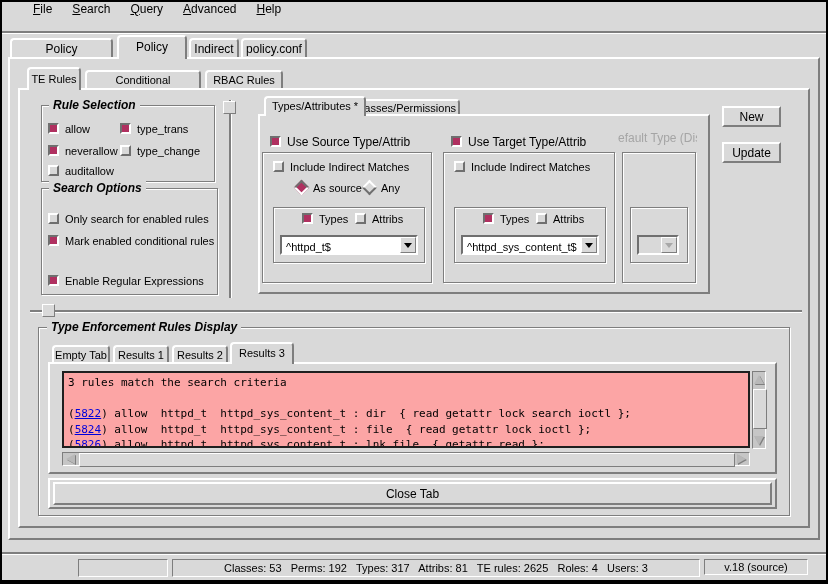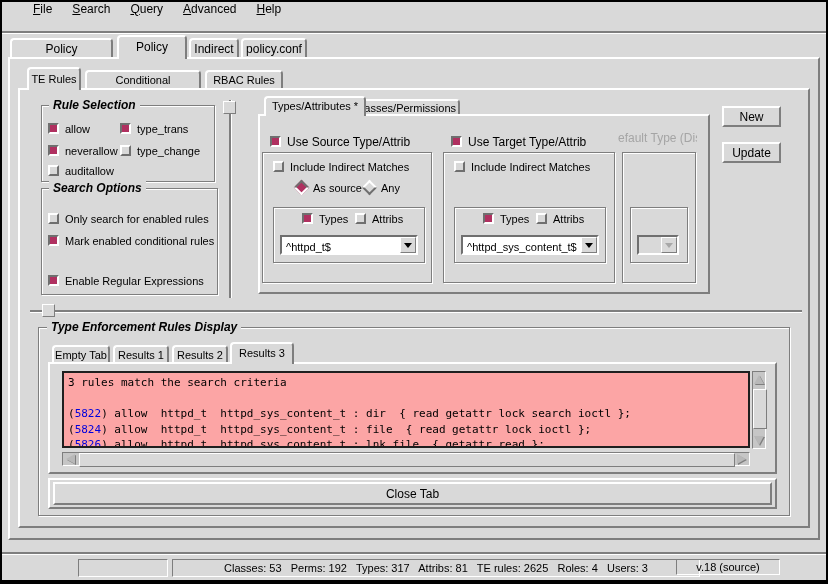--- a/index.html
+++ b/index.html
@@ -36,21 +36,21 @@
   .tri-dn.dis { border-top-color:#a8a8a8; }
   .sb { background:#c6c6c6; border:1px solid; border-color:#7e7e7e #ffffff #ffffff #7e7e7e; }
   .sb .thumb { position:absolute; background:#d9d9d9; border:1px solid; border-color:#ffffff #7e7e7e #7e7e7e #ffffff; }
   .arr { position:absolute; display:flex; align-items:center; justify-content:center; }
   .tu { width:0;height:0;border-left:5px solid transparent;border-right:5px solid transparent;border-bottom:9px solid #b8b8b8; filter:drop-shadow(1px 1px 0 #7e7e7e); }
   .td { width:0;height:0;border-left:5px solid transparent;border-right:5px solid transparent;border-top:9px solid #b8b8b8; filter:drop-shadow(1px 1px 0 #7e7e7e); }
   .tl2 { width:0;height:0;border-top:5px solid transparent;border-bottom:5px solid transparent;border-right:9px solid #b8b8b8; filter:drop-shadow(1px 1px 0 #7e7e7e); }
   .tr2 { width:0;height:0;border-top:5px solid transparent;border-bottom:5px solid transparent;border-left:9px solid #b8b8b8; filter:drop-shadow(1px 1px 0 #7e7e7e); }
   .txt { background:#fca5a5; border:2px solid #1f1f1f; font-family:"DejaVu Sans Mono", monospace; font-size:11px; overflow:hidden; }
   .tl { white-space:pre; height:15.5px; line-height:15.5px; padding-left:4px; }
-  .rid { color:#0000dd; cursor:pointer; }
+  .rid { color:#0000dd; text-decoration:underline; cursor:pointer; }
   .menuitem { white-space:nowrap; cursor:default; }
   .menuitem u { text-decoration:underline; }
   .statuspanel { border:1px solid; border-color:#7e7e7e #ffffff #ffffff #7e7e7e; display:flex; align-items:center; justify-content:center; font-size:11px; white-space:pre; overflow:hidden; }
 </style>
 </head>
 <body>
 
 <div id="win">
 
   <div class="abs" style="left:2px;top:2px;width:824px;height:29px;z-index:1;display:flex;gap:20px;padding-left:31px">
@@ -235,16 +235,16 @@
   </div>
 
   <div class="abs raised" style="left:48px;top:478px;width:729px;height:31px;z-index:7"></div>
   <div class="abs raised btn" style="left:53px;top:482px;width:719px;height:23px;z-index:8">
       <span>Close Tab</span>
     </div>
 
   <div class="abs hline" style="left:2px;top:552px;width:824px;z-index:5"></div>
   <div class="abs statuspanel" style="left:78px;top:559px;width:90px;height:18px;z-index:5"></div>
   <div class="abs statuspanel" style="left:172px;top:559px;width:528px;height:18px;z-index:5">Classes: 53   Perms: 192   Types: 317   Attribs: 81   TE rules: 2625   Roles: 4   Users: 3</div>
-  <div class="abs statuspanel" style="left:676px;top:559px;width:104px;height:16px;z-index:5">v.18 (source)</div>
+  <div class="abs statuspanel" style="left:704px;top:559px;width:104px;height:16px;z-index:5">v.18 (source)</div>
 
   <div class="abs" style="left:0;top:0;width:828px;height:584px;border:2px solid #000;border-bottom-width:4px;z-index:30;pointer-events:none"></div>
 </div>
 
 </body></html>

